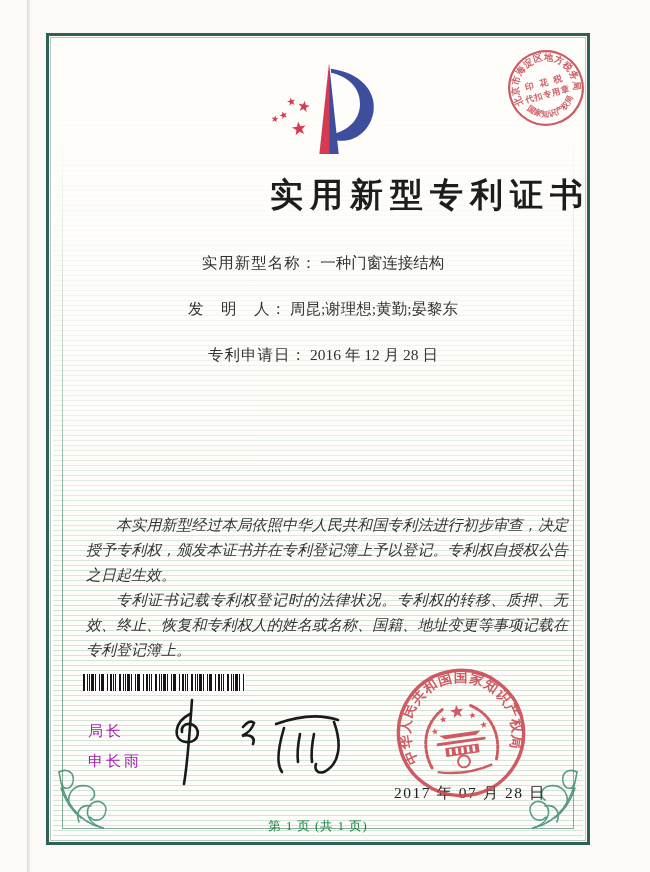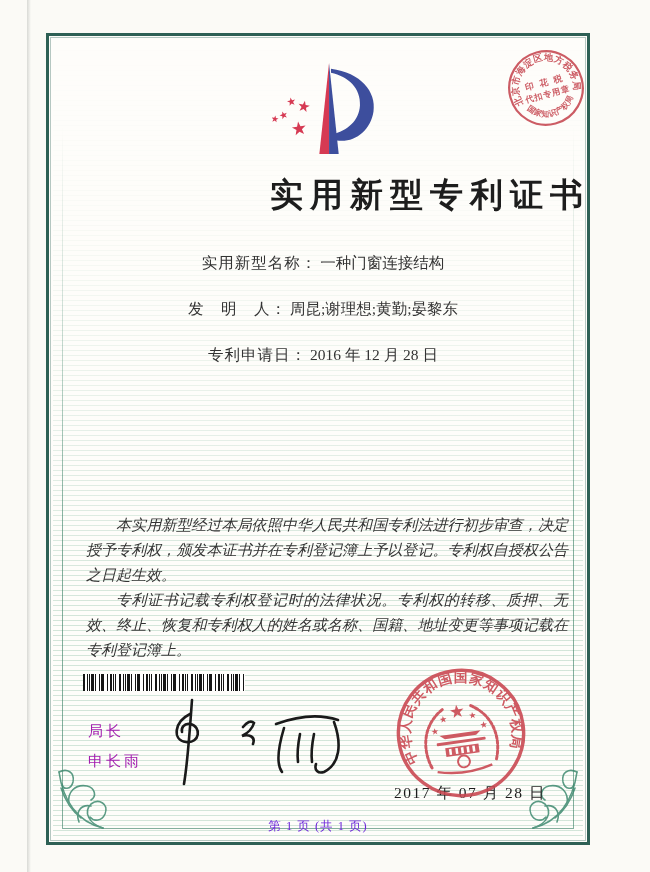--- a/index.html
+++ b/index.html
@@ -55,21 +55,21 @@
     background-image:
       repeating-linear-gradient(90deg,#151515 0 1px,transparent 1px 4px),
       repeating-linear-gradient(90deg,#151515 0 2px,transparent 2px 9px),
       repeating-linear-gradient(90deg,#151515 0 1px,transparent 1px 6px);
   }
   .signer{position:absolute;left:88px;top:716px;font-family:"Liberation Sans","DejaVu Sans",sans-serif;
     font-size:15px;line-height:30px;letter-spacing:3px;color:#a21caf;}
   .signature{position:absolute;left:148px;top:692px;width:215px;height:98px;}
   .seal{position:absolute;left:392px;top:664px;width:138px;height:138px;}
   .seal-date{position:absolute;left:394px;top:783px;font-size:15.5px;letter-spacing:1.5px;color:#1c1c1c;}
-  .footer{position:absolute;left:46px;top:818px;width:544px;text-align:center;font-size:12.5px;letter-spacing:1px;color:#6d28d9;}
+  .footer{position:absolute;left:46px;top:818px;width:544px;text-align:center;font-size:12.5px;letter-spacing:1px;color:#15803d;}
 </style>
 </head>
 <body>
 
 <div class="page">
   <div class="photo-edge"></div>
 
   <div class="frame">
     <div class="stripes"></div>
     <div class="thinline"></div>

